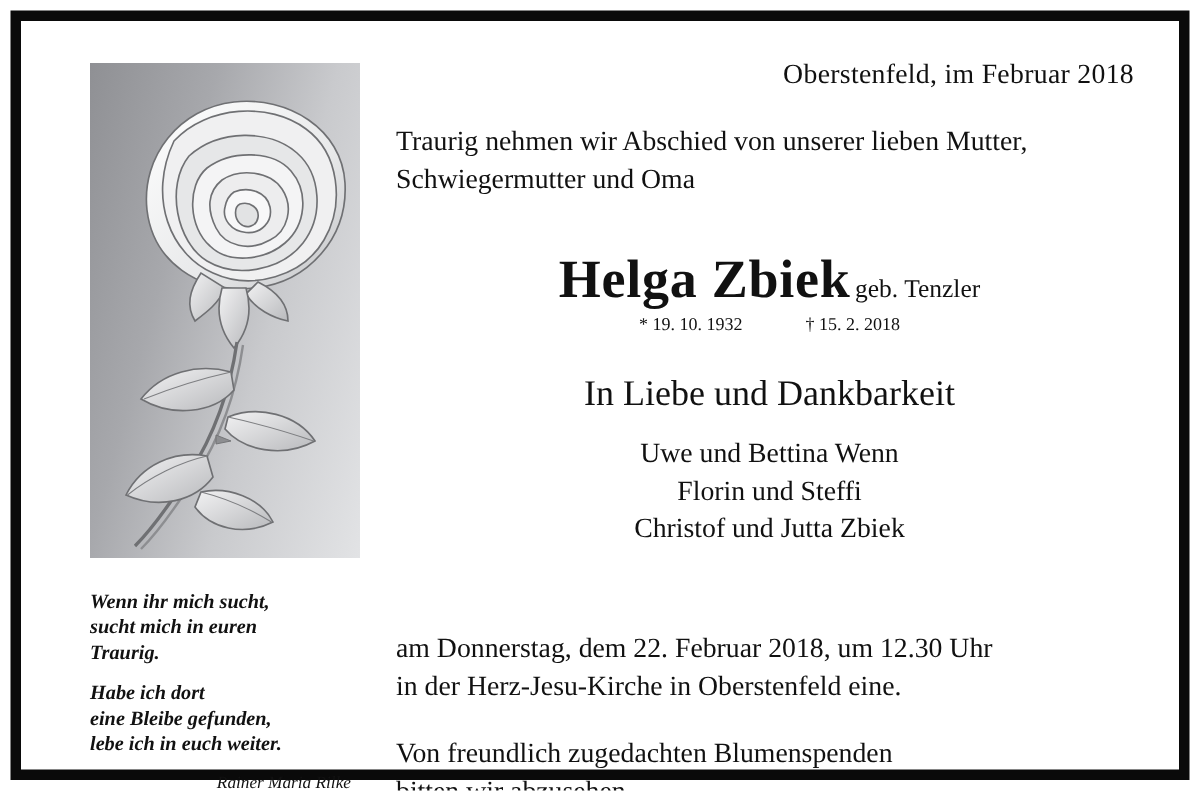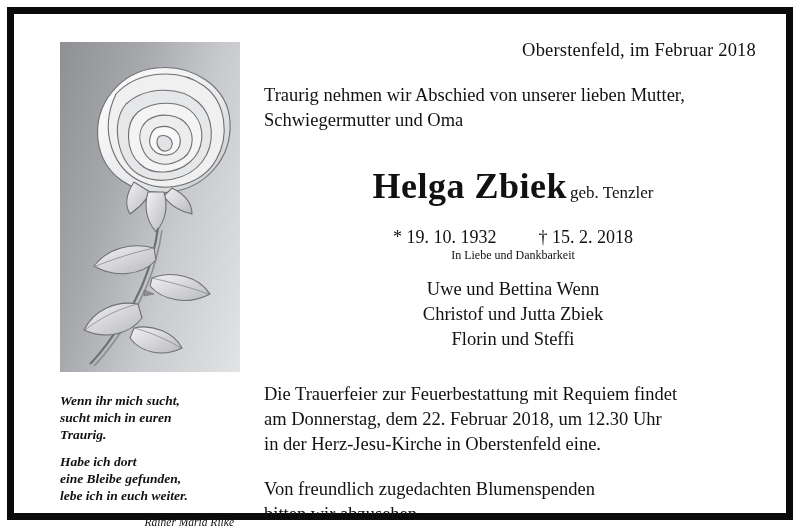--- a/index.html
+++ b/index.html
@@ -120,32 +120,33 @@
     font-size: 36px;
     font-weight: bold;
     letter-spacing: 0.5px;
   }
   .maiden {
     font-size: 17px;
     margin-left: 3px;
   }
 
   .dates {
-    margin-top: 20px;
-    text-align: center;
-    font-size: 18px;
+    margin-top: 2px;
+    text-align: center;
+    font-size: 12px;
   }
   .dates .gap {
     display: inline-block;
     width: 42px;
   }
 
   .gratitude {
-    text-align: center;
-    font-size: 12px;
+    margin-top: 26px;
+    text-align: center;
+    font-size: 24px;
   }
 
   .mourners {
     margin-top: 14px;
     text-align: center;
     font-size: 18.5px;
     line-height: 25px;
   }
 
   .ceremony {
@@ -248,26 +249,26 @@
         </div>
 
         <div class="dates">
           <span>* 19. 10. 1932</span><span class="gap"></span><span>† 15. 2. 2018</span>
         </div>
 
         <div class="gratitude">In Liebe und Dankbarkeit</div>
 
         <div class="mourners">
           <div>Uwe und Bettina Wenn</div>
+          <div>Florin und Steffi</div>
           <div>Christof und Jutta Zbiek</div>
-          <div>Florin und Steffi</div>
         </div>
 
         <div class="ceremony">
-          <span>Die Trauerfeier zur Feuerbestattung mit Requiem findet</span><br>
+          <br>
           <span>am Donnerstag, dem 22. Februar 2018, um 12.30 Uhr</span><br>
           <span>in der Herz-Jesu-Kirche in Oberstenfeld eine.</span>
         </div>
 
         <div class="flowers">
           <span>Von freundlich zugedachten Blumenspenden</span><br>
           <span>bitten wir abzusehen.</span>
         </div>
 
       </div>

